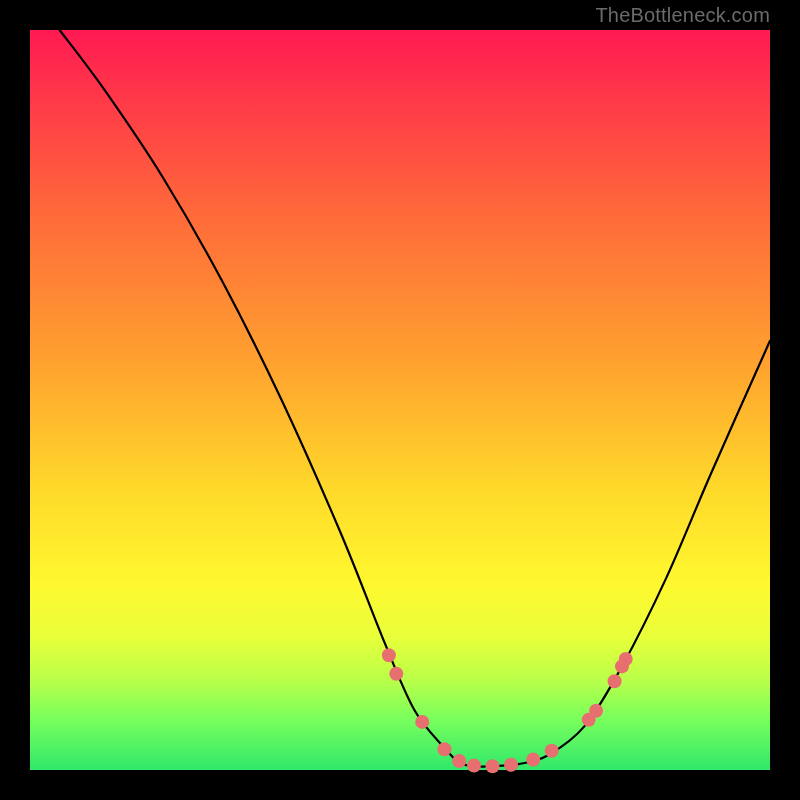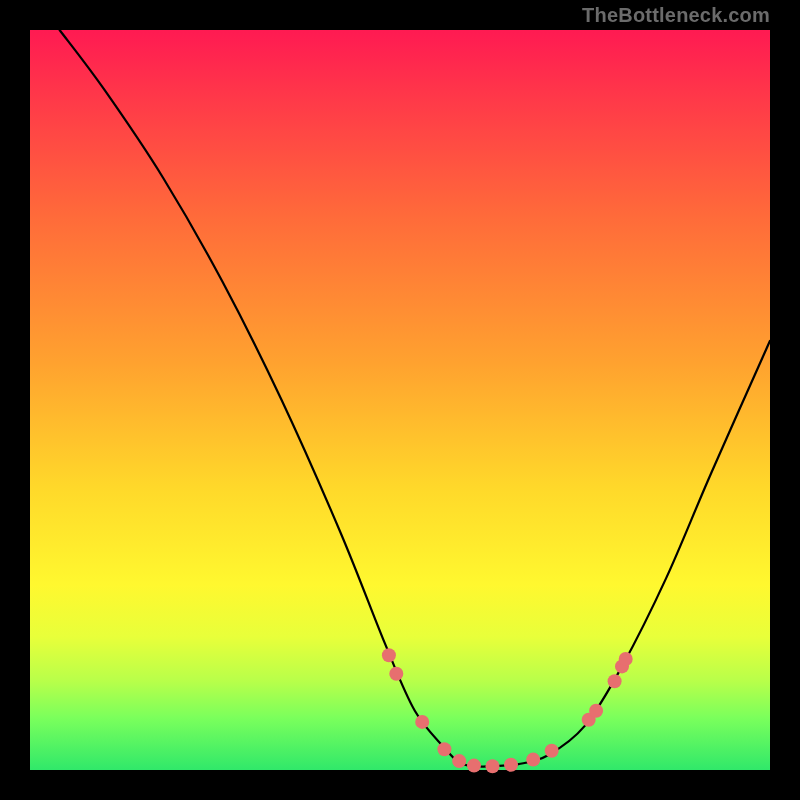--- a/index.html
+++ b/index.html
@@ -37,21 +37,21 @@
       #7aff5c 93%,
       #30e86a 100%
     );
   }
   .watermark {
     position: absolute;
     top: 4px;
     right: 30px;
     color: #6b6b6b;
     font-size: 20px;
-    font-weight: 700;
+    font-weight: 400;
     letter-spacing: 0.2px;
   }
   svg.curve {
     position: absolute;
     left: 0;
     top: 0;
     width: 740px;
     height: 740px;
     overflow: visible;
   }

